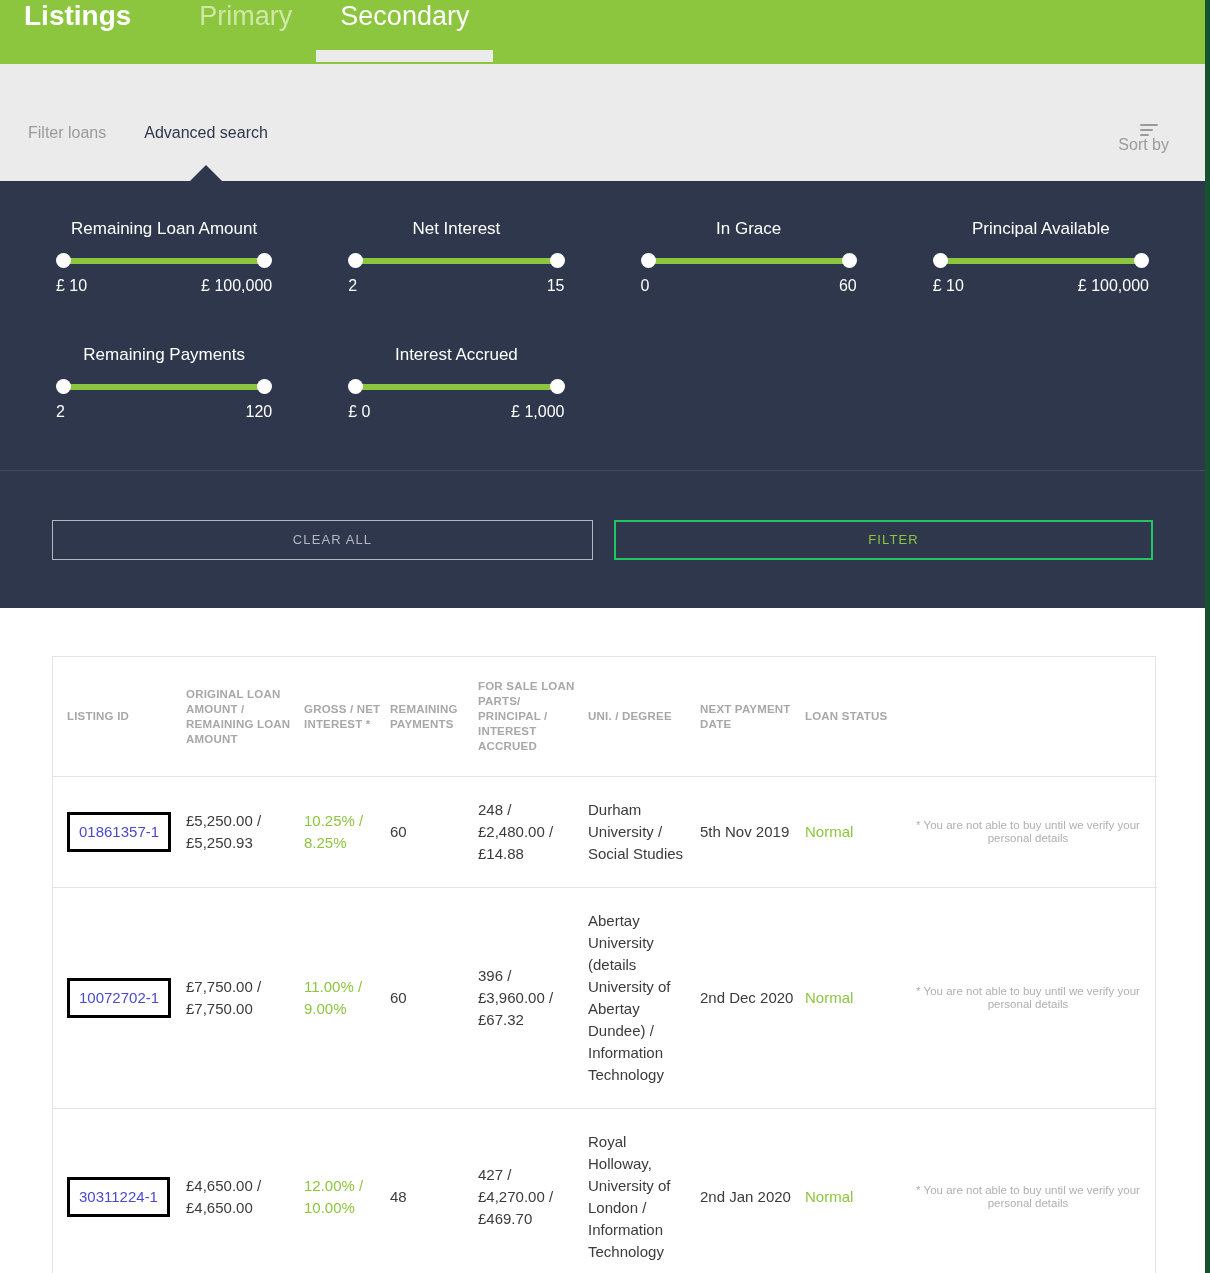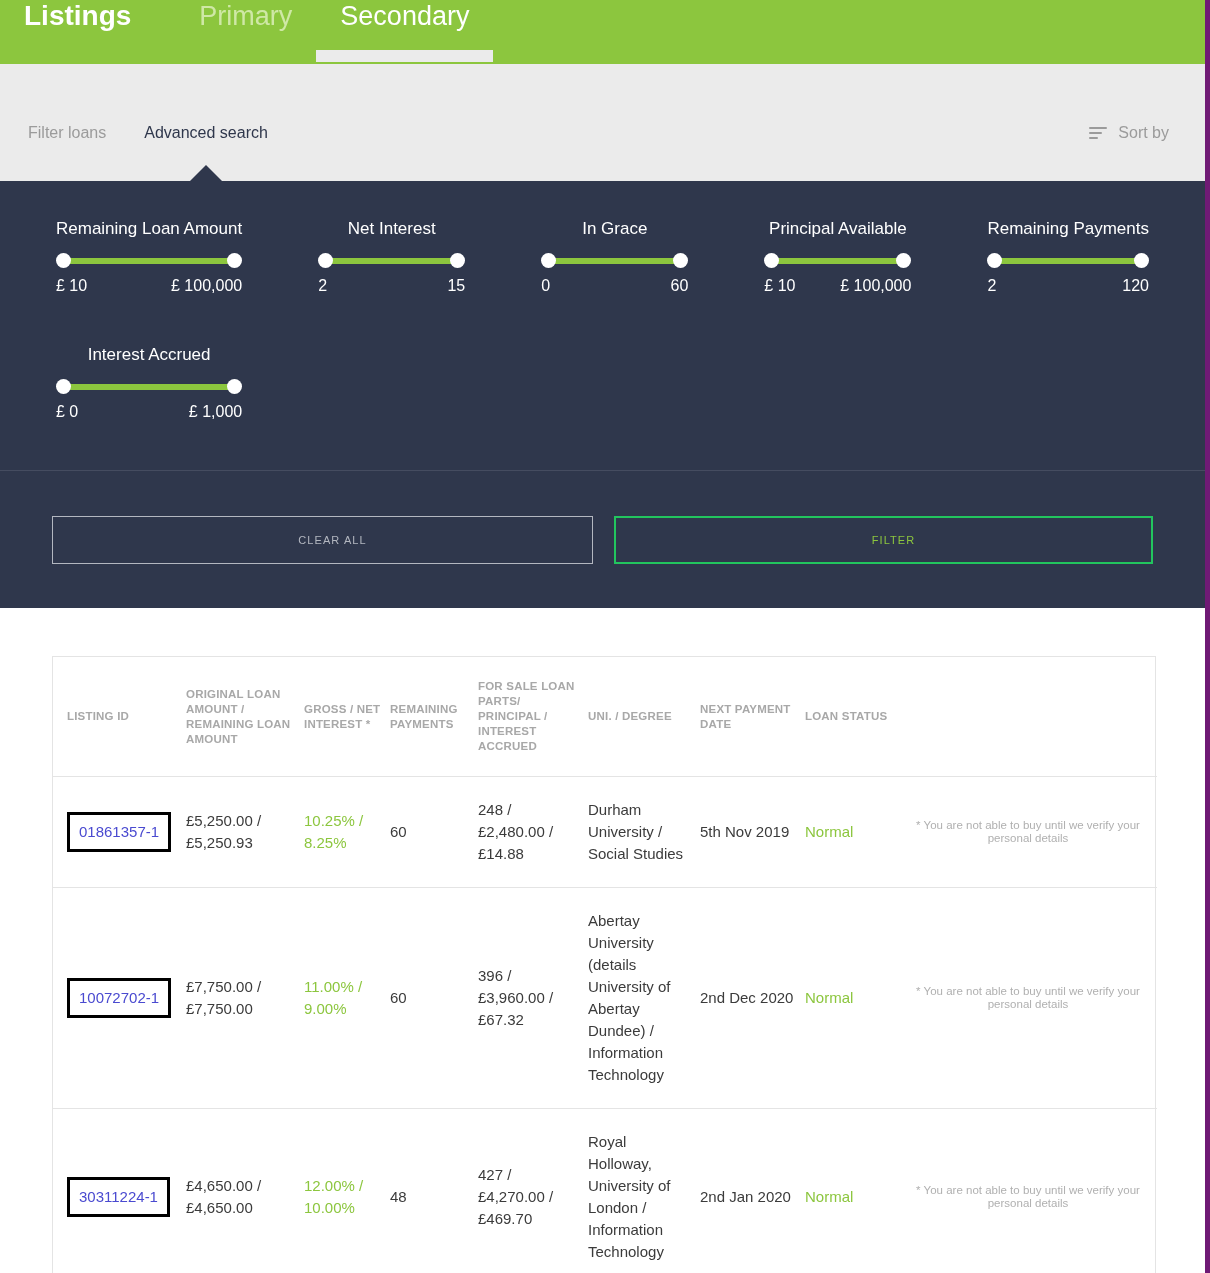--- a/index.html
+++ b/index.html
@@ -3,21 +3,21 @@
 <meta charset="utf-8">
 <style>
   * { box-sizing: border-box; margin: 0; padding: 0; }
   html, body {
     width: 1210px;
     height: 1273px;
     background: #ffffff;
     font-family: "Liberation Sans", sans-serif;
     overflow: hidden;
   }
-  .page { position: relative; width: 1210px; height: 1273px; background: #701a75; }
+  .page { position: relative; width: 1210px; height: 1273px; background: #14532d; }
 
   
   .topnav {
     position: absolute; left: 0; top: 0; width: 1205px; height: 64px;
     background: #8cc63e;
     display: flex; align-items: flex-start; padding-left: 0;
   }
   .brand-wrap { padding: 0 20px 0 0; margin-left: 0; }
   .tabs { display: flex; align-items: flex-start; height: 64px; }
   .tab {
@@ -35,22 +35,23 @@
   .filterbar {
     position: absolute; left: 0; top: 64px; width: 1205px; height: 117px;
     background: #ebebeb;
   }
   .fb-left { position: absolute; left: 22px; top: 60px; display: flex; align-items: center; }
   .fb-link {
     font-size: 16px; color: #9b9b9b; margin-right: 32px; cursor: pointer; white-space: nowrap; margin-left: 6px;
   }
   .fb-link.active { color: #2f374c; }
   .fb-right {
-    position: absolute; right: 36px; top: 60px; display: flex; align-items: center;
+    position: absolute; right: 36px; top: 60px; display: flex; align-items: flex-end;
     cursor: pointer;
+    flex-direction: column;
   }
   .sort-icon { display: inline-block; width: 20px; margin-right: 9px; }
   .sort-icon span {
     display: block; height: 2px; background: #9b9b9b; margin-bottom: 3px; border-radius: 1px;
   }
   .sort-icon span:nth-child(1) { width: 18px; }
   .sort-icon span:nth-child(2) { width: 13px; }
   .sort-icon span:nth-child(3) { width: 9px; margin-bottom: 0; }
   .sort-label { font-size: 16px; color: #9b9b9b; }
 
@@ -59,21 +60,21 @@
     position: absolute; left: 0; top: 181px; width: 1205px; height: 427px;
     background: #2f374c;
   }
   .caret {
     position: absolute; left: 190px; top: -16px; width: 0; height: 0;
     border-left: 16px solid transparent; border-right: 16px solid transparent;
     border-bottom: 16px solid #2f374c;
   }
   .sliders {
     position: absolute; left: 0; top: 0; right: 0; height: 289px;
-    display: grid; grid-template-columns: 1fr 1fr 1fr 1fr 1fr; grid-template-rows: 1fr 1fr;
+    display: grid; grid-template-columns: 1fr 1fr 1fr 1fr; grid-template-rows: 1fr 1fr;
     padding: 38px 18px 0 18px;
   }
   .slider-group { padding: 0 38px; }
   .slider-title {
     color: #ffffff; font-size: 17px; text-align: center; margin-bottom: 14px;
     white-space: nowrap;
   }
   .slider-track-wrap { position: relative; height: 16px; margin: 0 0 8px 0; }
   .slider-track {
     position: absolute; left: 7px; right: 7px; top: 5px; height: 6px;
@@ -89,22 +90,22 @@
     display: flex; justify-content: space-between; color: #ffffff; font-size: 16px;
   }
   .panel-divider {
     position: absolute; left: 0; right: 0; top: 289px; height: 1px; background: #454c60;
   }
   .panel-actions {
     position: absolute; left: 0; right: 0; top: 290px; height: 137px;
     display: flex; align-items: center; padding: 0 52px;
   }
   .btn {
-    height: 48px; display: flex; align-items: center; justify-content: center;
-    font-size: 11px; letter-spacing: 1.1px; cursor: pointer; background: transparent; padding-left: 20px;
+    height: 40px; display: flex; align-items: center; justify-content: center;
+    font-size: 13px; letter-spacing: 1.1px; cursor: pointer; background: transparent; padding-left: 20px;
   }
   .btn-clear {
     width: 543px; border: 1px solid #b3b7c0; color: #b3b7c0; margin-right: 21px;
   }
   .btn-filter {
     width: 541px; border: 2px solid #22c55e; color: #8cc63e;
   }
 
   
   .table-area {

